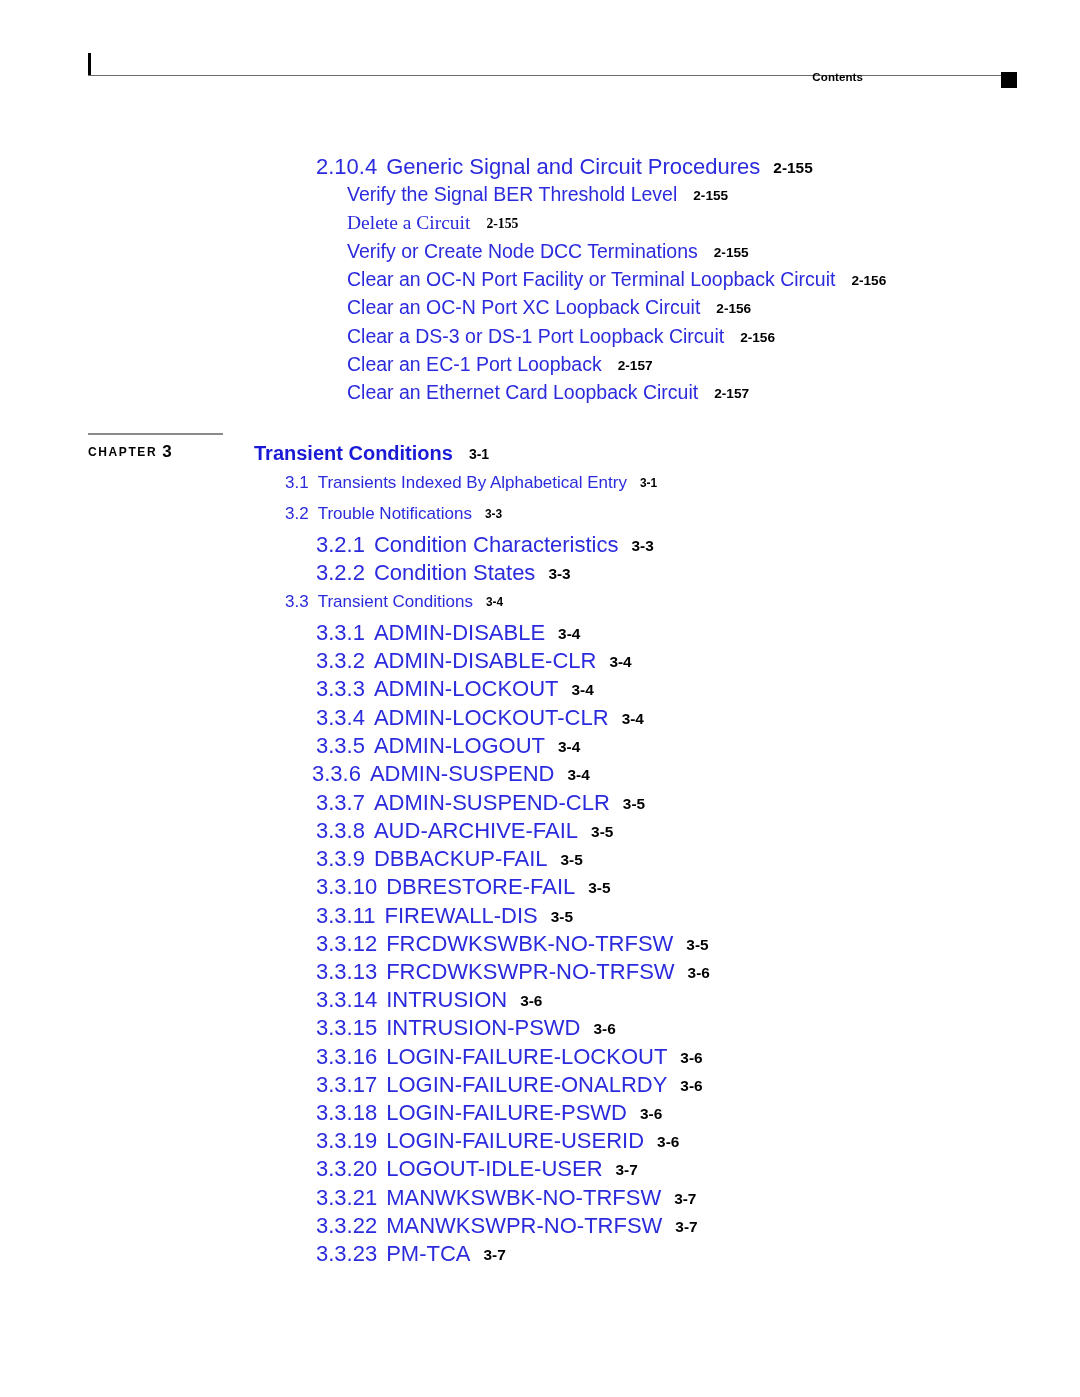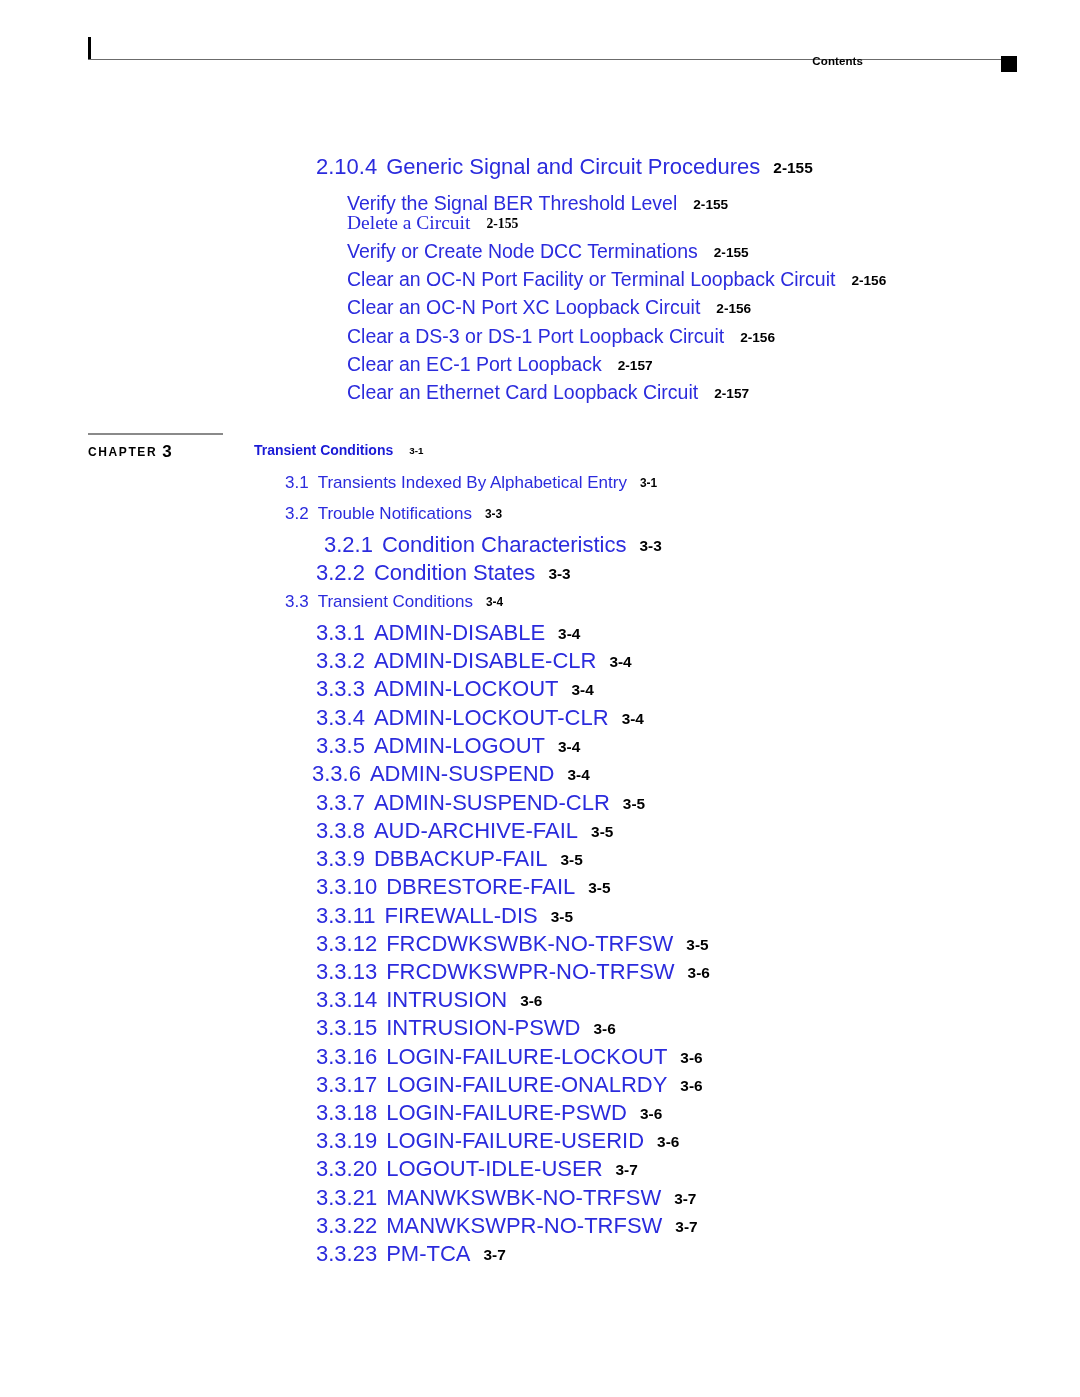--- a/index.html
+++ b/index.html
@@ -20,21 +20,21 @@
     position: absolute;
     inset: 0;
     width: 1080px;
     height: 1397px;
     overflow: hidden;
   }
 
   
   .header {
     position: absolute;
-    left: 0; top: 0;
+    left: 0; top: 16px;
     width: 947px;
     height: 92px;
     text-align: right;
   }
   .header-tick {
     position: absolute;
     left: 88px;
     top: 37px;
     width: 3px;
     height: 23px;
@@ -95,21 +95,21 @@
     font-size: 0.70em;
     vertical-align: baseline;
     position: relative;
     top: -1px;
   }
 
   
   .lvl-sub   { font-size: 22px; }   
   .lvl-proc  { font-size: 19.5px; }   
   .lvl-sec   { font-size: 17px; }   
-  .lvl-chap  { font-size: 14px; font-weight: bold; color:#1a1ad6; }
+  .lvl-chap  { font-size: 20px; font-weight: bold; color:#1a1ad6; }
 
   .gap-num { display:inline-block; width: 9px; }
   .gap-pg  { display:inline-block; width: 13px; }
   .gap-pg-wide { display:inline-block; width: 16px; }
 
   
   .chapter-rule {
     position: absolute;
     left: 88px;
     top: 433px;
@@ -160,32 +160,32 @@
     <div class="header-square"></div>
   </div>
 
   <div class="chapter-rule"></div>
   <div class="chapter-label">
     <span class="chapter-word">CHAPTER</span><span class="chapter-number">3</span>
   </div>
 
   <div class="toc" id="toc-root">
       <div class="entry lvl-sub" style="left: 316px; top: 156px;"><span class="num">2.10.4</span><span class="gap-num"></span><span class="title">Generic Signal and Circuit Procedures</span><span class="gap-pg"></span><span class="pg">2-155</span></div>
-      <div class="entry lvl-proc" style="left: 347px; top: 185px; margin-top: 9px;"><span class="title">Verify the Signal BER Threshold Level</span><span class="gap-pg-wide"></span><span class="pg">2-155</span></div>
+      <div class="entry lvl-proc" style="left: 347px; top: 185px;"><span class="title">Verify the Signal BER Threshold Level</span><span class="gap-pg-wide"></span><span class="pg">2-155</span></div>
       <div class="entry lvl-proc" style="left: 347px; top: 213px; font-family: Liberation Serif, serif;"><span class="title">Delete a Circuit</span><span class="gap-pg-wide"></span><span class="pg">2-155</span></div>
       <div class="entry lvl-proc" style="left: 347px; top: 242px;"><span class="title">Verify or Create Node DCC Terminations</span><span class="gap-pg-wide"></span><span class="pg">2-155</span></div>
       <div class="entry lvl-proc" style="left: 347px; top: 270px;"><span class="title">Clear an OC-N Port Facility or Terminal Loopback Circuit</span><span class="gap-pg-wide"></span><span class="pg">2-156</span></div>
       <div class="entry lvl-proc" style="left: 347px; top: 298px;"><span class="title">Clear an OC-N Port XC Loopback Circuit</span><span class="gap-pg-wide"></span><span class="pg">2-156</span></div>
       <div class="entry lvl-proc" style="left: 347px; top: 327px;"><span class="title">Clear a DS-3 or DS-1 Port Loopback Circuit</span><span class="gap-pg-wide"></span><span class="pg">2-156</span></div>
       <div class="entry lvl-proc" style="left: 347px; top: 355px;"><span class="title">Clear an EC-1 Port Loopback</span><span class="gap-pg-wide"></span><span class="pg">2-157</span></div>
       <div class="entry lvl-proc" style="left: 347px; top: 383px;"><span class="title">Clear an Ethernet Card Loopback Circuit</span><span class="gap-pg-wide"></span><span class="pg">2-157</span></div>
       <div class="entry lvl-chap" style="left: 254px; top: 443px;"><span class="title">Transient Conditions</span><span class="gap-pg-wide"></span><span class="pg">3-1</span></div>
       <div class="entry lvl-sec" style="left: 285px; top: 474px;"><span class="num">3.1</span><span class="gap-num"></span><span class="title">Transients Indexed By Alphabetical Entry</span><span class="gap-pg"></span><span class="pg">3-1</span></div>
       <div class="entry lvl-sec" style="left: 285px; top: 505px;"><span class="num">3.2</span><span class="gap-num"></span><span class="title">Trouble Notifications</span><span class="gap-pg"></span><span class="pg">3-3</span></div>
-      <div class="entry lvl-sub" style="left: 324px; top: 534px;"><span class="num">3.2.1</span><span class="gap-num"></span><span class="title">Condition Characteristics</span><span class="gap-pg"></span><span class="pg">3-3</span></div>
+      <div class="entry lvl-sub" style="left: 316px; top: 534px;"><span class="num">3.2.1</span><span class="gap-num"></span><span class="title">Condition Characteristics</span><span class="gap-pg"></span><span class="pg">3-3</span></div>
       <div class="entry lvl-sub" style="left: 316px; top: 562px;"><span class="num">3.2.2</span><span class="gap-num"></span><span class="title">Condition States</span><span class="gap-pg"></span><span class="pg">3-3</span></div>
       <div class="entry lvl-sec" style="left: 285px; top: 593px;"><span class="num">3.3</span><span class="gap-num"></span><span class="title">Transient Conditions</span><span class="gap-pg"></span><span class="pg">3-4</span></div>
       <div class="entry lvl-sub" style="left: 316px; top: 622px;"><span class="num">3.3.1</span><span class="gap-num"></span><span class="title">ADMIN-DISABLE</span><span class="gap-pg"></span><span class="pg">3-4</span></div>
       <div class="entry lvl-sub" style="left: 316px; top: 650px;"><span class="num">3.3.2</span><span class="gap-num"></span><span class="title">ADMIN-DISABLE-CLR</span><span class="gap-pg"></span><span class="pg">3-4</span></div>
       <div class="entry lvl-sub" style="left: 316px; top: 678px;"><span class="num">3.3.3</span><span class="gap-num"></span><span class="title">ADMIN-LOCKOUT</span><span class="gap-pg"></span><span class="pg">3-4</span></div>
       <div class="entry lvl-sub" style="left: 316px; top: 707px;"><span class="num">3.3.4</span><span class="gap-num"></span><span class="title">ADMIN-LOCKOUT-CLR</span><span class="gap-pg"></span><span class="pg">3-4</span></div>
       <div class="entry lvl-sub" style="left: 316px; top: 735px;"><span class="num">3.3.5</span><span class="gap-num"></span><span class="title">ADMIN-LOGOUT</span><span class="gap-pg"></span><span class="pg">3-4</span></div>
       <div class="entry lvl-sub" style="left: 312px; top: 763px;"><span class="num">3.3.6</span><span class="gap-num"></span><span class="title">ADMIN-SUSPEND</span><span class="gap-pg"></span><span class="pg">3-4</span></div>
       <div class="entry lvl-sub" style="left: 316px; top: 792px; text-decoration: underline;"><span class="num">3.3.7</span><span class="gap-num"></span><span class="title">ADMIN-SUSPEND-CLR</span><span class="gap-pg"></span><span class="pg">3-5</span></div>
       <div class="entry lvl-sub" style="left: 316px; top: 820px;"><span class="num">3.3.8</span><span class="gap-num"></span><span class="title">AUD-ARCHIVE-FAIL</span><span class="gap-pg"></span><span class="pg">3-5</span></div>

